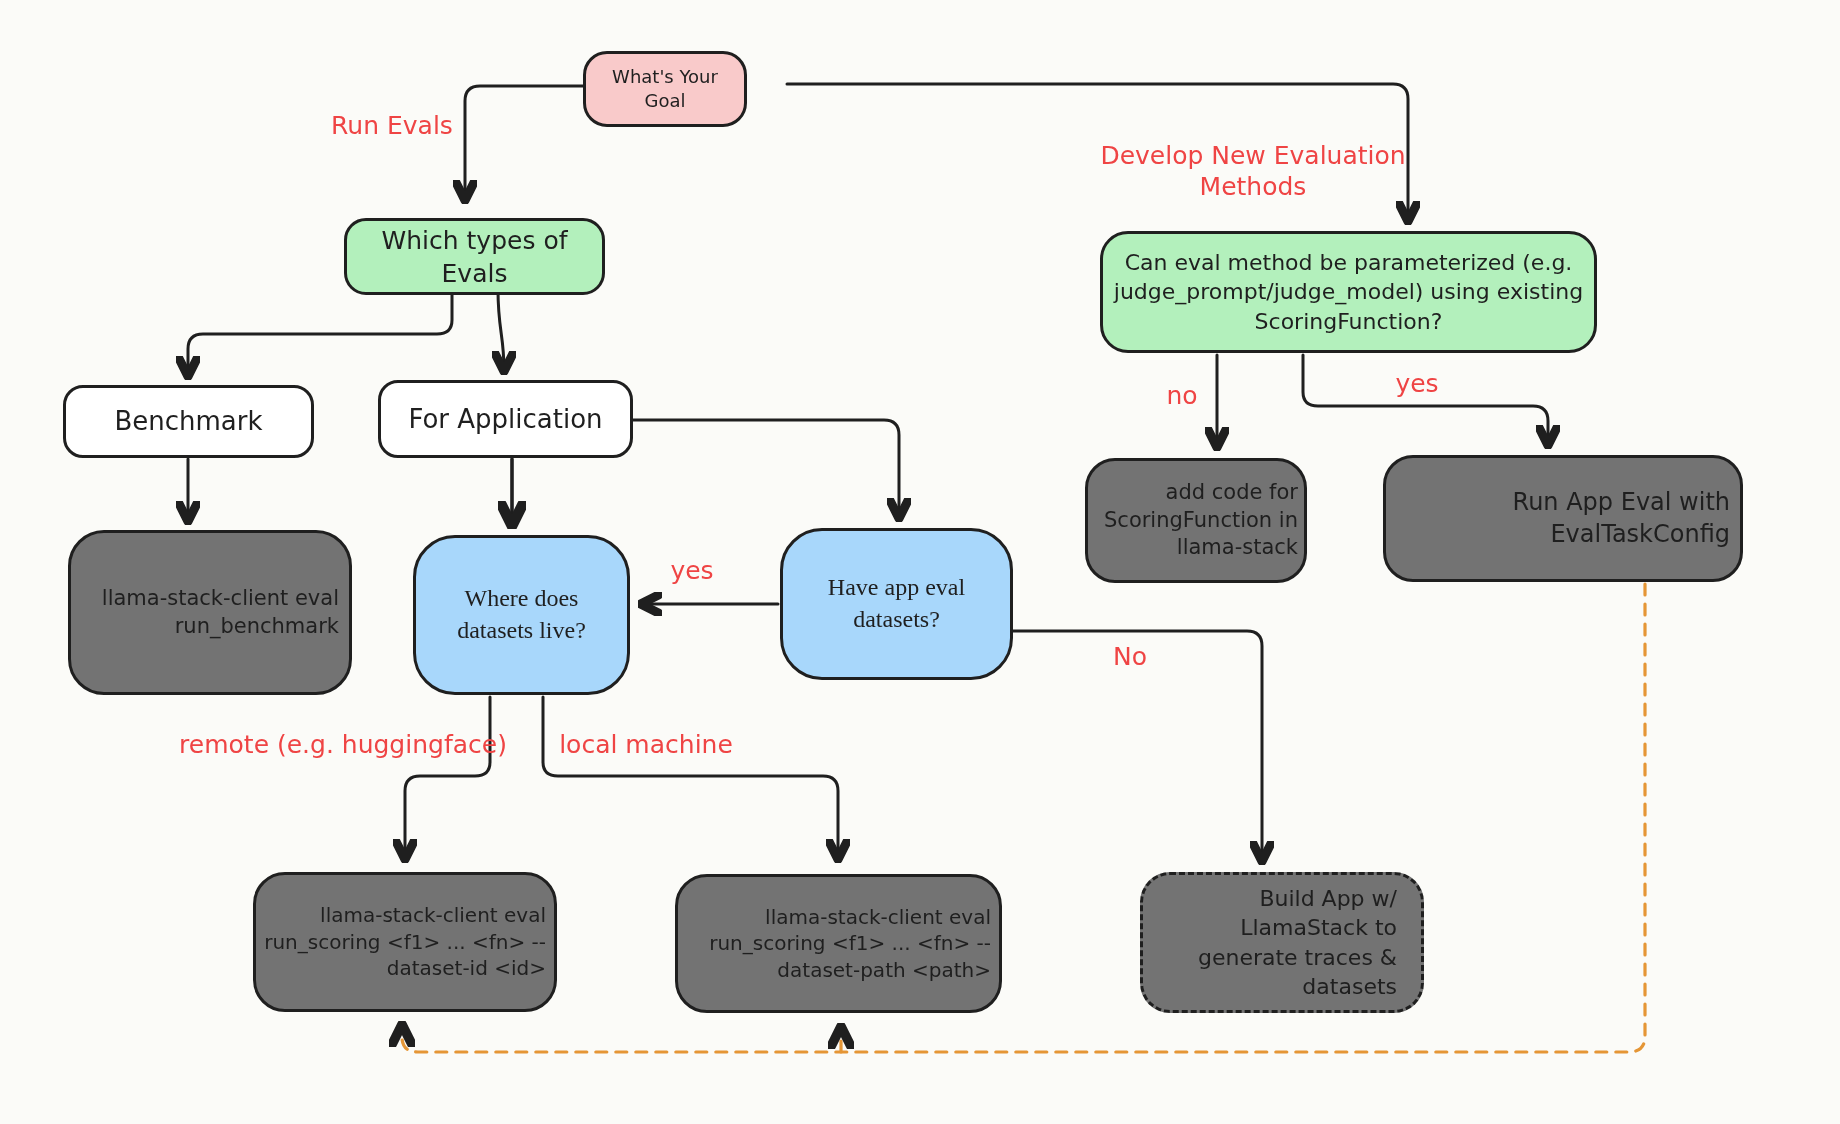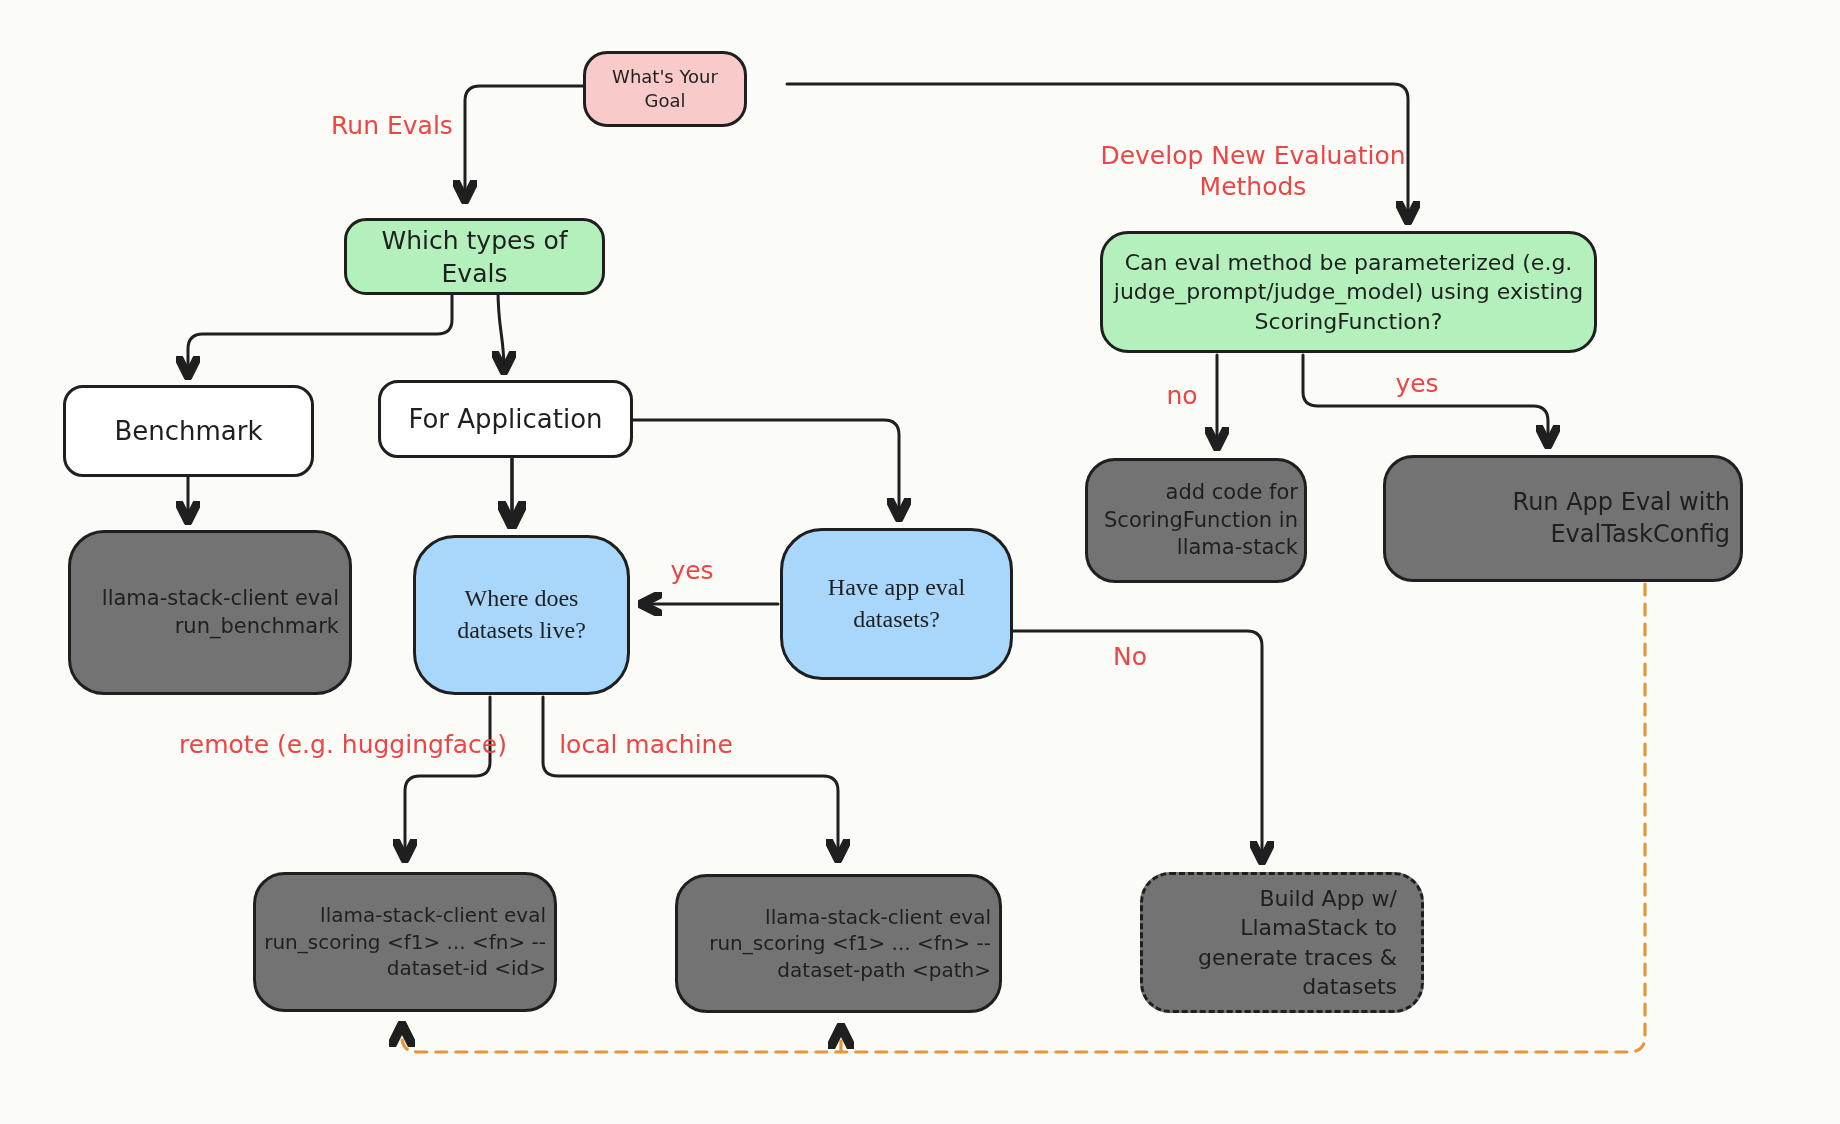--- a/index.html
+++ b/index.html
@@ -96,21 +96,21 @@
     <path class="orange" d="M 1645 584 L 1645 1036 Q 1645 1052 1629 1052 L 418 1052 Q 402 1052 402 1037 L 402 1026" marker-end="url(#aho)"></path>
     <path class="orange" d="M 841 1052 L 841 1028" marker-end="url(#aho)"></path>
   </svg>
 
   <div class="node pink" style="left:583px; top:51px; width:164px; height:76px; font-size:18px; border-radius:24px;">What's Your Goal</div>
 
   <div class="node green" style="left:344px; top:212px; width:261px; height:77px; font-size:25px; border-radius:22px;margin-top:6px;">Which types of Evals</div>
 
   <div class="node green" style="left:1100px; top:231px; width:497px; height:122px; font-size:22px; border-radius:28px;">Can eval method be parameterized (e.g. judge_prompt/judge_model) using existing ScoringFunction?</div>
 
-  <div class="node white" style="left:63px; top:385px; width:251px; height:92px; font-size:26px; border-radius:20px;">Benchmark</div>
+  <div class="node white" style="left:63px; top:385px; width:251px; height:73px; font-size:26px; border-radius:20px;">Benchmark</div>
 
   <div class="node white" style="left:378px; top:380px; width:255px; height:78px; font-size:26px; border-radius:20px;">For Application</div>
 
   <div class="node yellow" style="left:68px; top:530px; width:284px; height:165px; font-size:21px; border-radius:36px;">llama-stack-client eval run_benchmark</div>
 
   <div class="node blue" style="left:413px; top:535px; width:217px; height:160px; font-size:24px; border-radius:42px;">Where does datasets live?</div>
 
   <div class="node blue" style="left:780px; top:528px; width:233px; height:152px; font-size:24px; border-radius:42px;">Have app eval datasets?</div>
 
   <div class="node yellow" style="left:1085px; top:458px; width:222px; height:125px; font-size:21px; padding:4px 6px; border-radius:30px;">add code for ScoringFunction in llama-stack</div>

